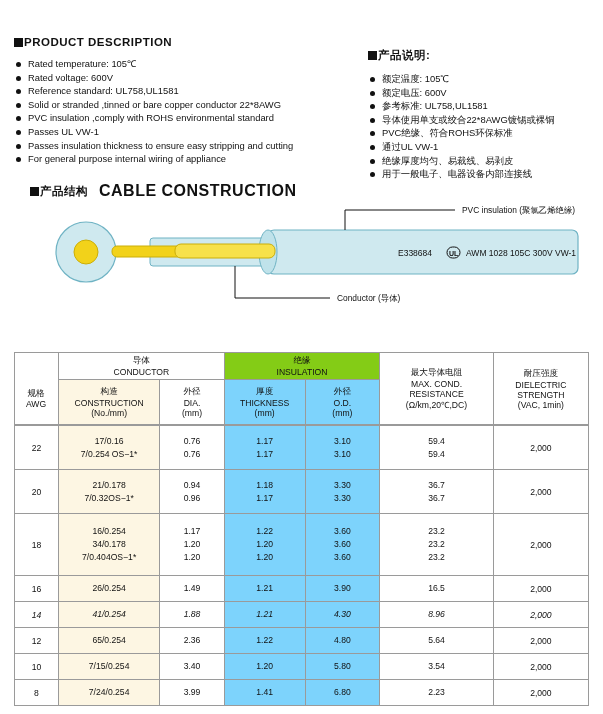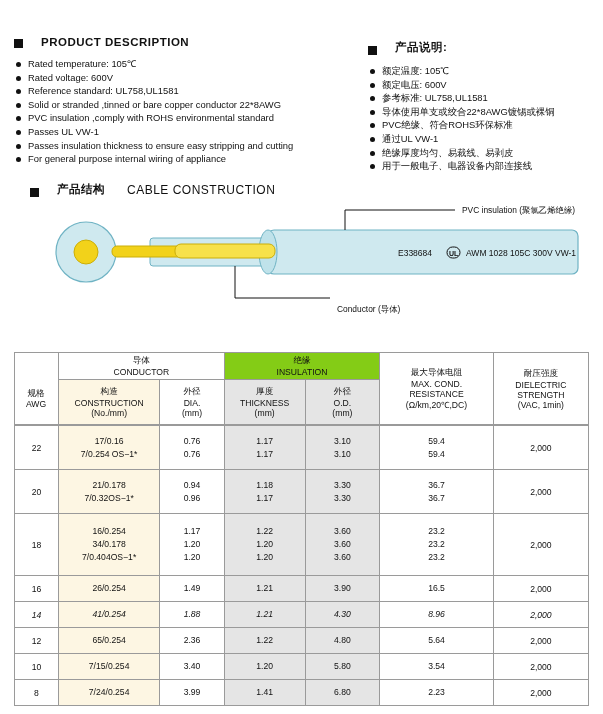--- a/index.html
+++ b/index.html
@@ -6,47 +6,47 @@
   body{
     width:603px;height:714px;background:#ffffff;
     font-family:"Liberation Sans", sans-serif;
     color:#111;
     position:relative;
     overflow:hidden;
   }
   .page{position:relative;width:603px;height:714px;}
 
   
-  .sec-head{display:flex;align-items:flex-end;gap:18px;font-size:11.5px;font-weight:bold;letter-spacing:.5px;}
+  .sec-head{display:flex;align-items:center;gap:1px;font-size:11.5px;font-weight:bold;letter-spacing:.5px;}
   .sq{width:9px;height:9px;background:#111;display:inline-block;}
   .sec-head .t2{font-weight:bold;}
 
   .col-left{position:absolute;left:14px;top:36px;width:340px;}
-  .col-right{position:absolute;left:368px;top:40px;width:225px;}
+  .col-right{position:absolute;left:368px;top:48px;width:225px;}
 
   ul.bul{list-style:none;margin:9px 0 0 2px;padding:0;}
   ul.bul li{font-size:9.4px;line-height:13.6px;color:#111;position:relative;padding-left:12px;white-space:nowrap;}
   ul.bul li:before{content:"";position:absolute;left:0;top:5px;width:5px;height:5px;border-radius:50%;background:#111;}
 
   
   .cc-head{position:absolute;left:30px;top:182px;}
   .cc-head .t1{font-size:11.5px;font-weight:bold;}
-  .cc-head .t2{font-size:12px;font-weight:normal;margin-left:4px;}
+  .cc-head .t2{font-size:16px;font-weight:bold;margin-left:10px;}
 
   .diagram{position:absolute;left:0;top:200px;width:603px;height:125px;}
 
   .lbl{font-size:8.4px;color:#111;position:absolute;white-space:nowrap;}
 
   
   table.spec{position:absolute;left:14px;top:352px;border-collapse:collapse;width:575px;
              font-size:8.6px;color:#111;}
   table.spec td,table.spec th{border:1px solid #9a9a9a;text-align:center;vertical-align:middle;padding:0;}
   .hdr-cond{background:#ffffff;}
   .col-constr{background:#fdf6e3;}
-  .col-ins{background:#e5e5e5;}
+  .col-ins{background:#7dd3fc;}
   .hdr-ins{background:#84cc16;}
   .cell-sub{line-height:13px;}
   .hh{height:20px;}
 </style>
 </head>
 <body>
 
 <div class="page">
 
   <div class="col-left">
@@ -104,21 +104,21 @@
 
       <text x="398" y="56" font-family="Liberation Sans, sans-serif" font-size="8.5" fill="#111">E338684</text>
       <rect x="447" y="47" width="13" height="11" rx="5.5" fill="none" stroke="#111" stroke-width="1"></rect>
       <text x="449" y="56" font-family="Liberation Sans, sans-serif" font-size="7" font-weight="bold" fill="#111">UL</text>
       <text x="466" y="56" font-family="Liberation Sans, sans-serif" font-size="8.5" fill="#111">AWM 1028 105C 300V  VW-1</text>
 
       <path d="M345 30 L345 10 L455 10" fill="none" stroke="#111" stroke-width="1"></path>
       <path d="M235 66 L235 98 L330 98" fill="none" stroke="#111" stroke-width="1"></path>
     </svg>
     <div class="lbl" style="left:462px;top:5px;">PVC insulation (聚氯乙烯绝缘)</div>
-    <div class="lbl" style="left:337px;top:104px;">Conductor (导体)</div>
+    <div class="lbl" style="left:337px;top:93px;">Conductor (导体)</div>
   </div>
 
   <table class="spec">
     <tbody>
         <tr class="hh">
       <td rowspan="2" style="width:42px;"></td>
       <td colspan="2" class="hdr-cond" style="height:26px;">
         <div>导体</div>
         <div>CONDUCTOR</div>
       </td>

